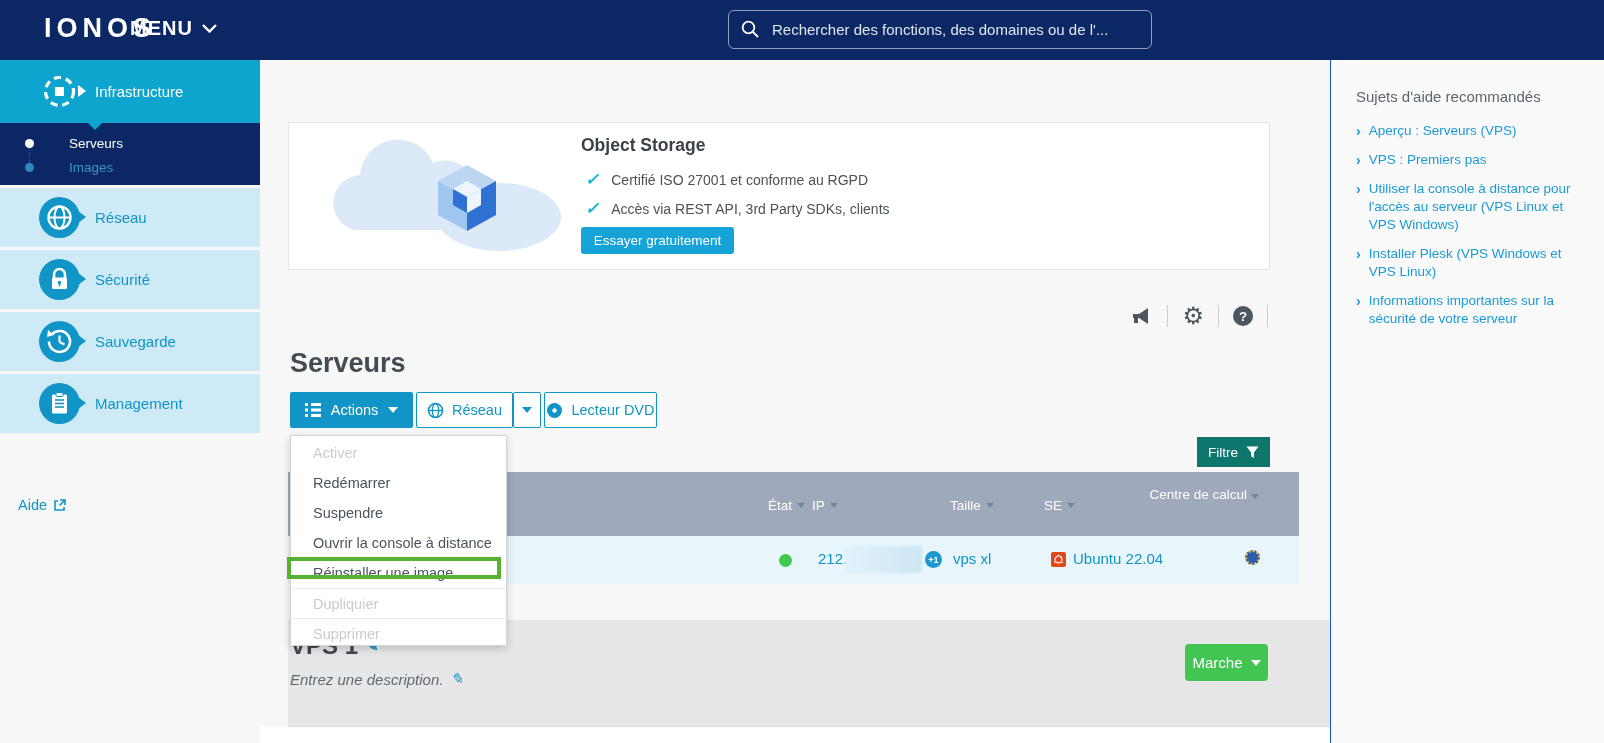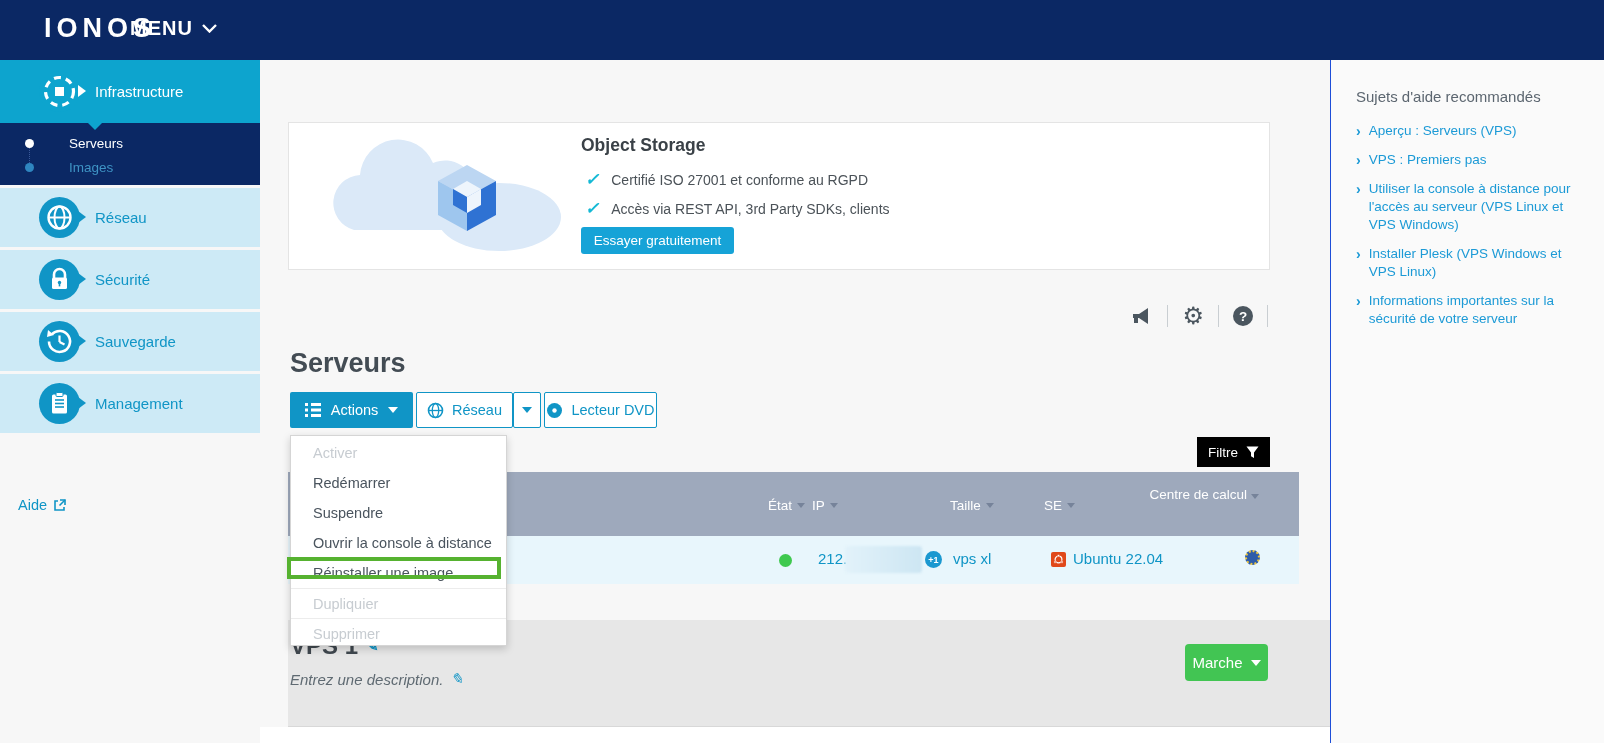--- a/index.html
+++ b/index.html
@@ -70,21 +70,21 @@
   .btn-dvd{left:284px;width:113px;}
   .caret-down{width:0;height:0;border-left:5px solid transparent;border-right:5px solid transparent;border-top:6px solid #fff;}
   .caret-teal{border-top-color:#1095c6;}
 
   .dropdown{position:absolute;left:30px;top:375px;width:217px;height:211px;background:#fff;border:1px solid #d5d5d5;box-shadow:0 3px 8px rgba(0,0,0,.18);z-index:20;padding-top:2px;}
   .dd-item{height:30px;display:flex;align-items:center;padding-left:22px;font-size:14.5px;color:#4a545e;cursor:pointer;}
   .dd-item.disabled{color:#c7ccd1;cursor:default;}
   .dd-item.sep{border-top:1px solid #ececec;}
   .dd-highlight{position:absolute;left:27px;top:497px;width:214px;height:22px;border:4px solid #56b230;z-index:30;pointer-events:none;}
 
-  .filter-btn{position:absolute;left:937px;top:377px;width:73px;height:30px;background:#000000;color:#fff;font-size:13.5px;display:flex;align-items:center;justify-content:center;gap:8px;cursor:pointer;}
+  .filter-btn{position:absolute;left:937px;top:377px;width:73px;height:30px;background:#0f766e;color:#fff;font-size:13.5px;display:flex;align-items:center;justify-content:center;gap:8px;cursor:pointer;}
 
   .thead{position:absolute;left:28px;top:412px;width:1011px;height:64px;background:#9ea9bc;}
   .th{position:absolute;color:#fff;font-size:13.5px;display:flex;align-items:center;gap:5px;cursor:pointer;}
   .th .caret-down{border-top-color:#76839a;border-left-width:4px;border-right-width:4px;border-top-width:5px;}
   .th-etat{left:480px;top:26px;} .th-ip{left:524px;top:26px;} .th-taille{left:662px;top:26px;} .th-se{left:756px;top:26px;}
   .th-dc{right:40px;top:14px;display:block;line-height:17px;}
   .th-dc .caret-down{display:inline-block;margin-left:4px;border-top-color:#76839a;border-left-width:4px;border-right-width:4px;border-top-width:5px;}
 
   .trow{position:absolute;left:28px;top:476px;width:1011px;height:48px;background:#e8f6fc;cursor:pointer;}
   .status-dot{position:absolute;left:491px;top:18px;width:13px;height:13px;border-radius:50%;background:#3fc94f;}
@@ -117,20 +117,27 @@
 
 <div class="app">
 
   <header class="topbar">
     <div class="logo">IONOS</div>
     <div class="menu-btn">
       <span>MENU</span>
       <svg width="15" height="9" viewBox="0 0 15 9">
           <polyline points="1,1 7.5,7.5 14,1" fill="none" stroke="#fff" stroke-width="2.4"></polyline>
         </svg>
+    </div>
+    <div class="search-wrap">
+      <svg width="19" height="19" viewBox="0 0 19 19">
+          <circle cx="7.5" cy="7.5" r="5.8" fill="none" stroke="#fff" stroke-width="1.8"></circle>
+          <line x1="12" y1="12" x2="17" y2="17" stroke="#fff" stroke-width="1.8"></line>
+        </svg>
+      <input type="text" placeholder="Rechercher des fonctions, des domaines ou de l'..." style="">
     </div>
   </header>
 
   <nav class="sidebar">
     <div class="side-item item-infra">
       <span class="badge">
         <svg width="41" height="41" viewBox="0 0 41 41">
             <circle cx="20.5" cy="20.5" r="14" fill="none" stroke="#fff" stroke-width="3.2" stroke-dasharray="7 5"></circle>
             <rect x="16" y="16" width="9" height="9" fill="#fff"></rect>
           </svg>

